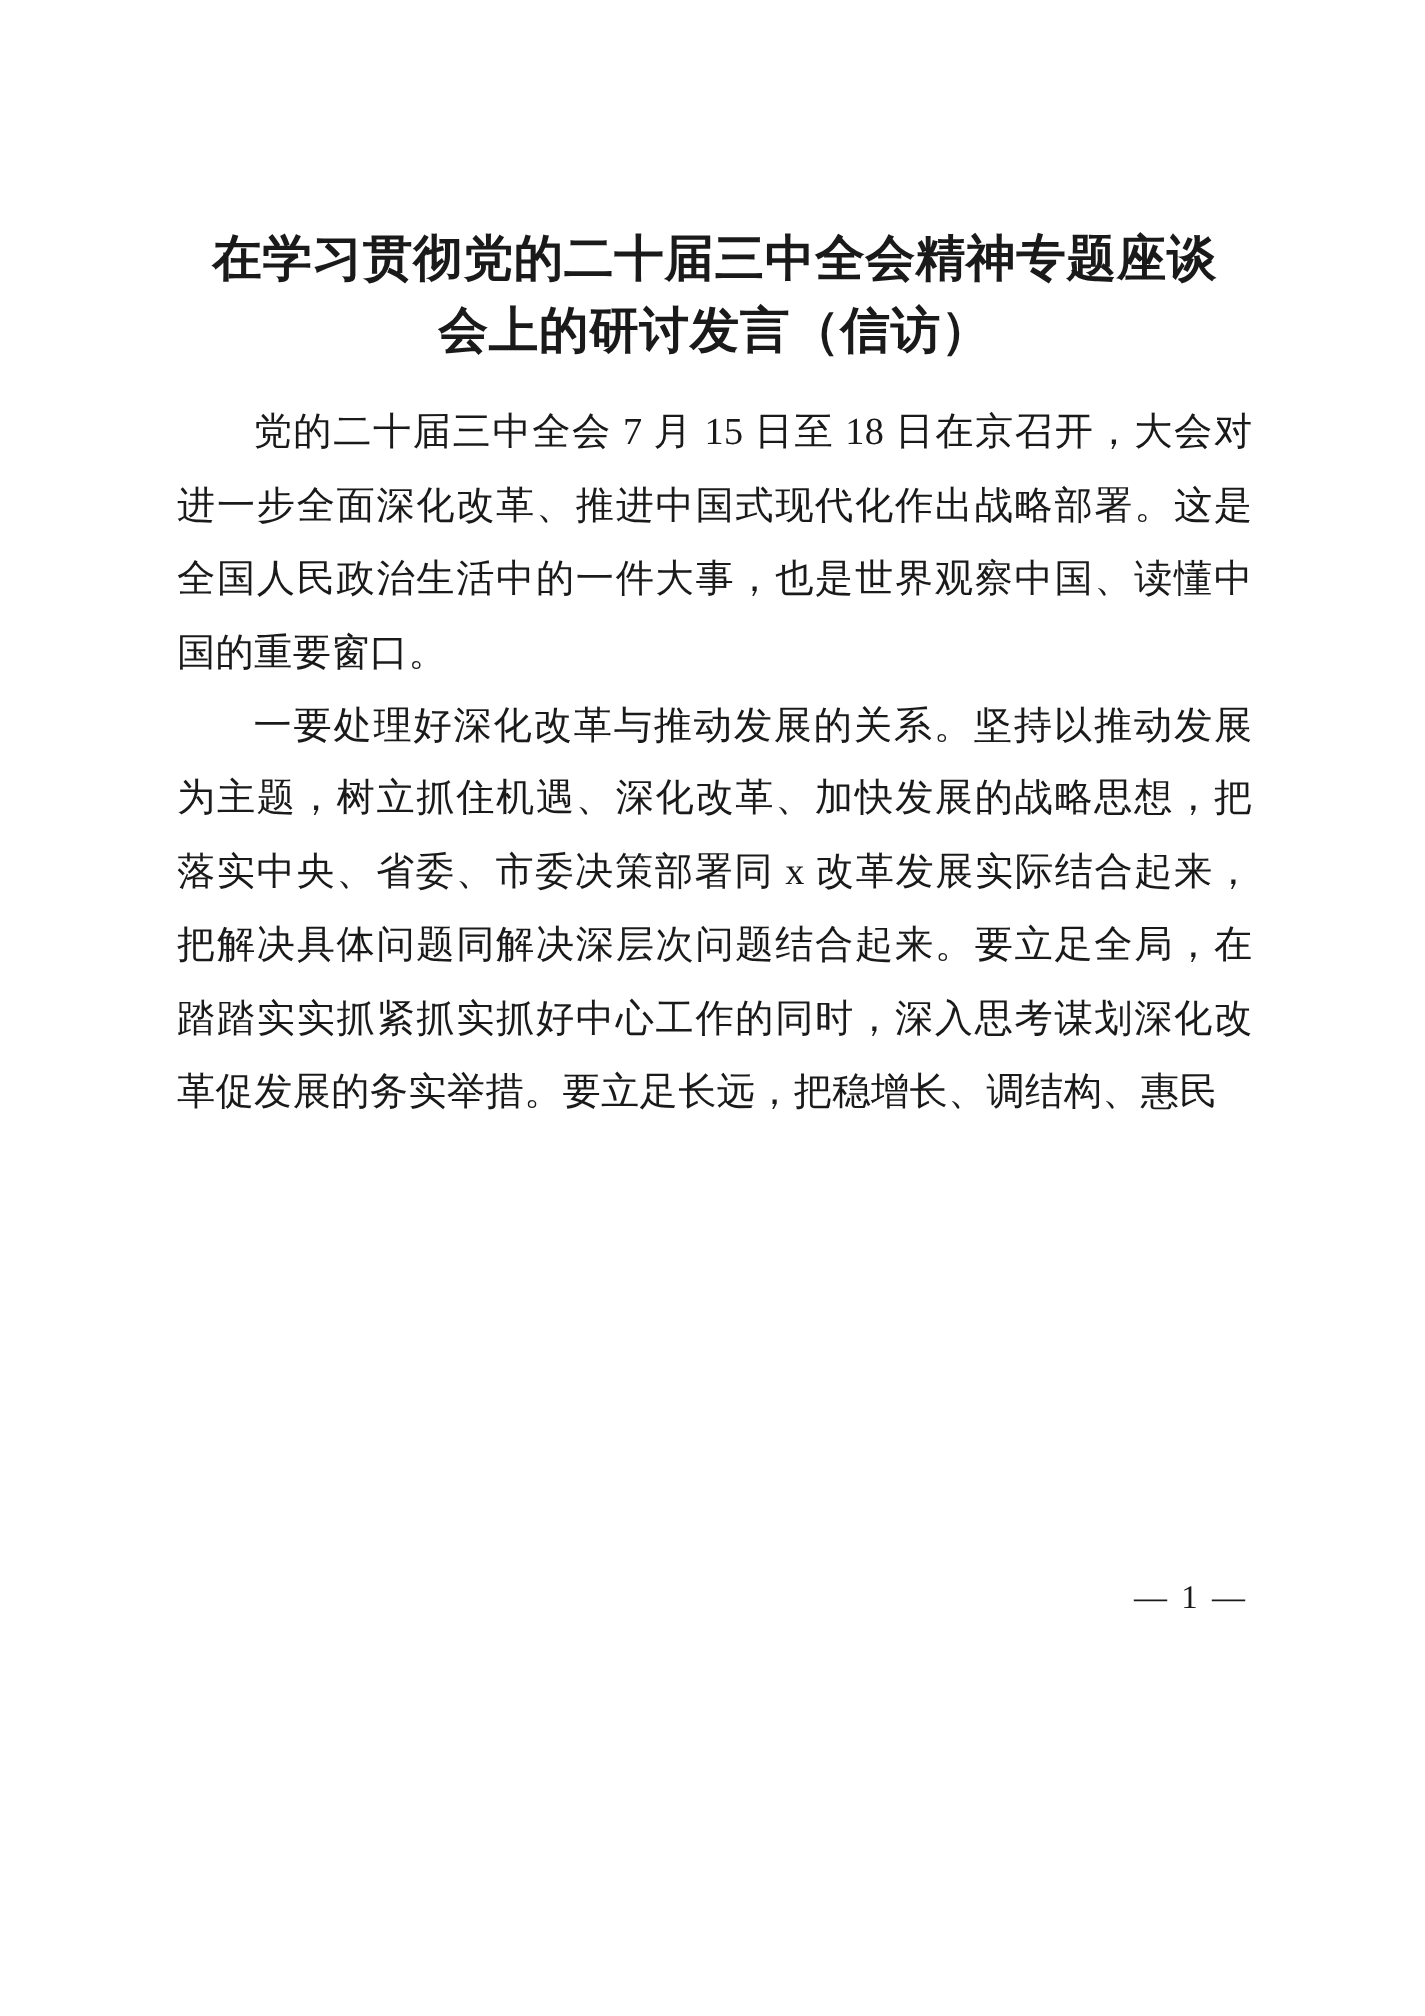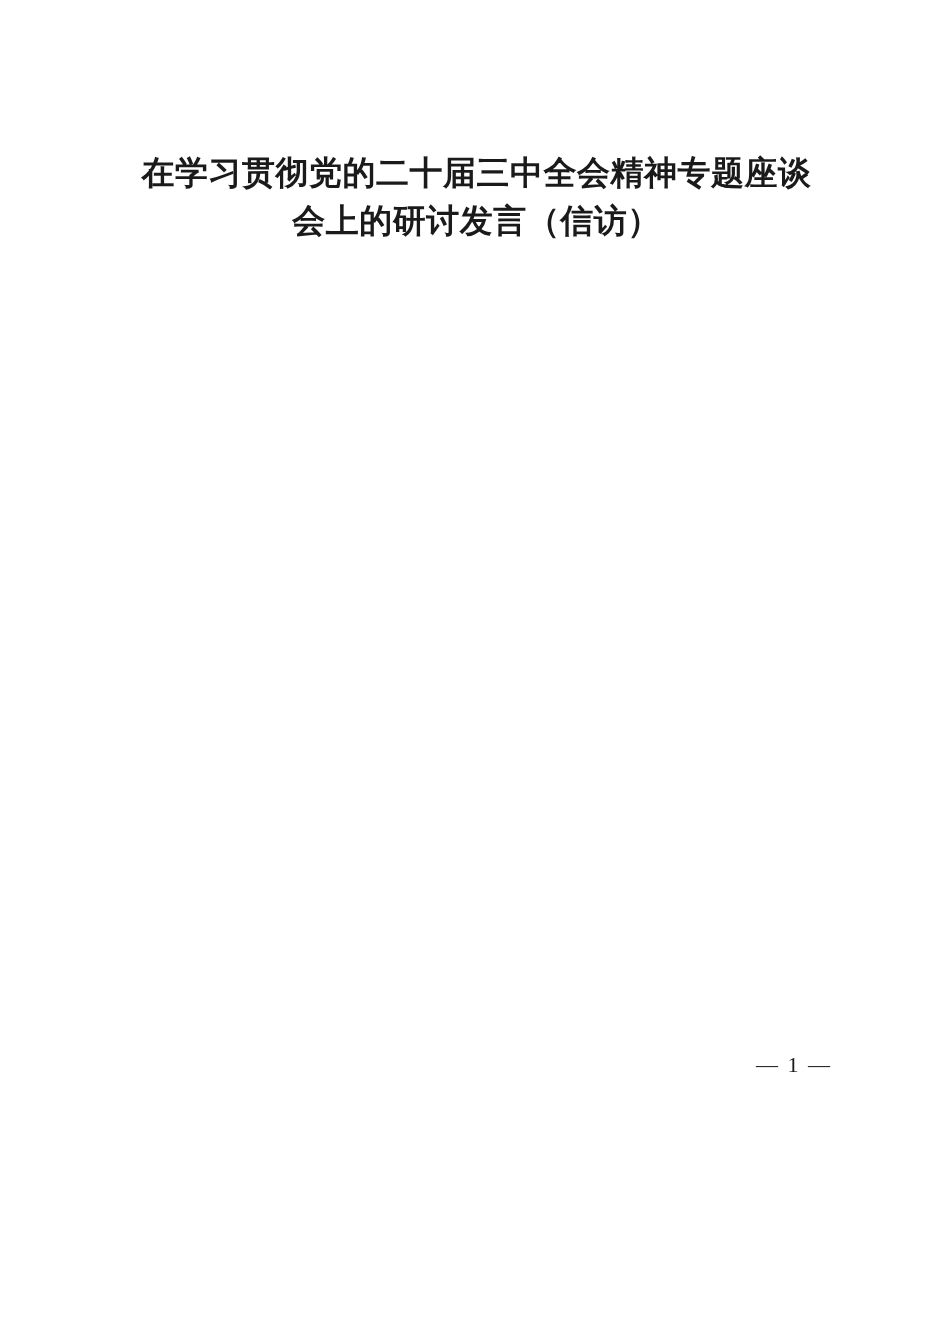--- a/index.html
+++ b/index.html
@@ -53,18 +53,20 @@
     font-family: "Liberation Serif", "DejaVu Serif", serif;
   }
 </style>
 </head>
 <body>
 
 <div class="page">
 
   <h1 class="doc-title">在学习贯彻党的二十届三中全会精神专题座谈会上的研讨发言（信访）</h1>
 
+  <p class="para">党的二十届三中全会 7 月 15 日至 18 日在京召开，大会对进一步全面深化改革、推进中国式现代化作出战略部署。这是全国人民政治生活中的一件大事，也是世界观察中国、读懂中国的重要窗口。</p>
 
 
+  <p class="para">一要处理好深化改革与推动发展的关系。坚持以推动发展为主题，树立抓住机遇、深化改革、加快发展的战略思想，把落实中央、省委、市委决策部署同 x 改革发展实际结合起来，把解决具体问题同解决深层次问题结合起来。要立足全局，在踏踏实实抓紧抓实抓好中心工作的同时，深入思考谋划深化改革促发展的务实举措。要立足长远，把稳增长、调结构、惠民</p>
 
   <div class="page-number">— 1 —</div>
 
 </div>
 
 </body></html>

